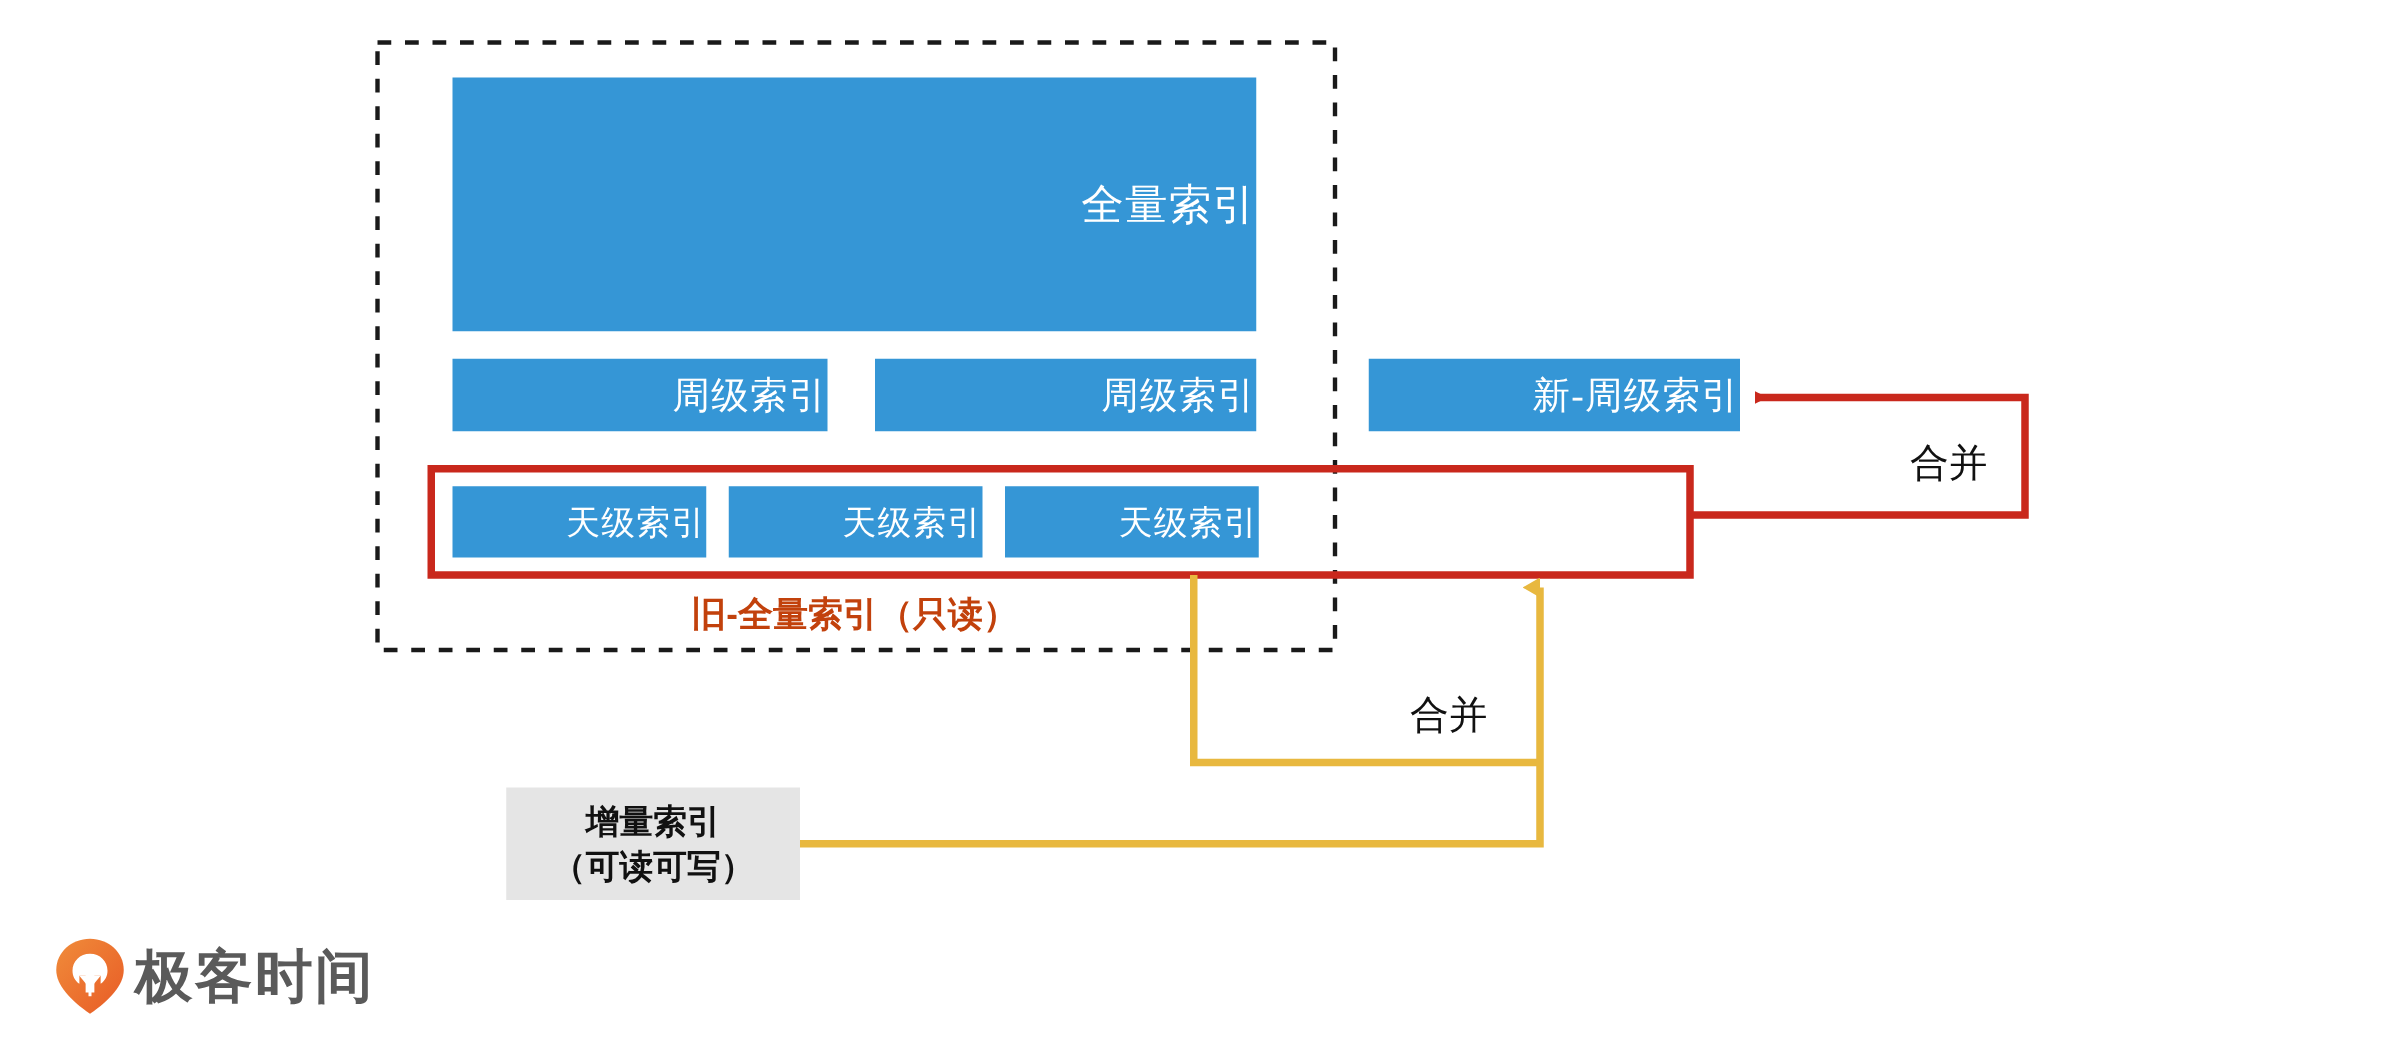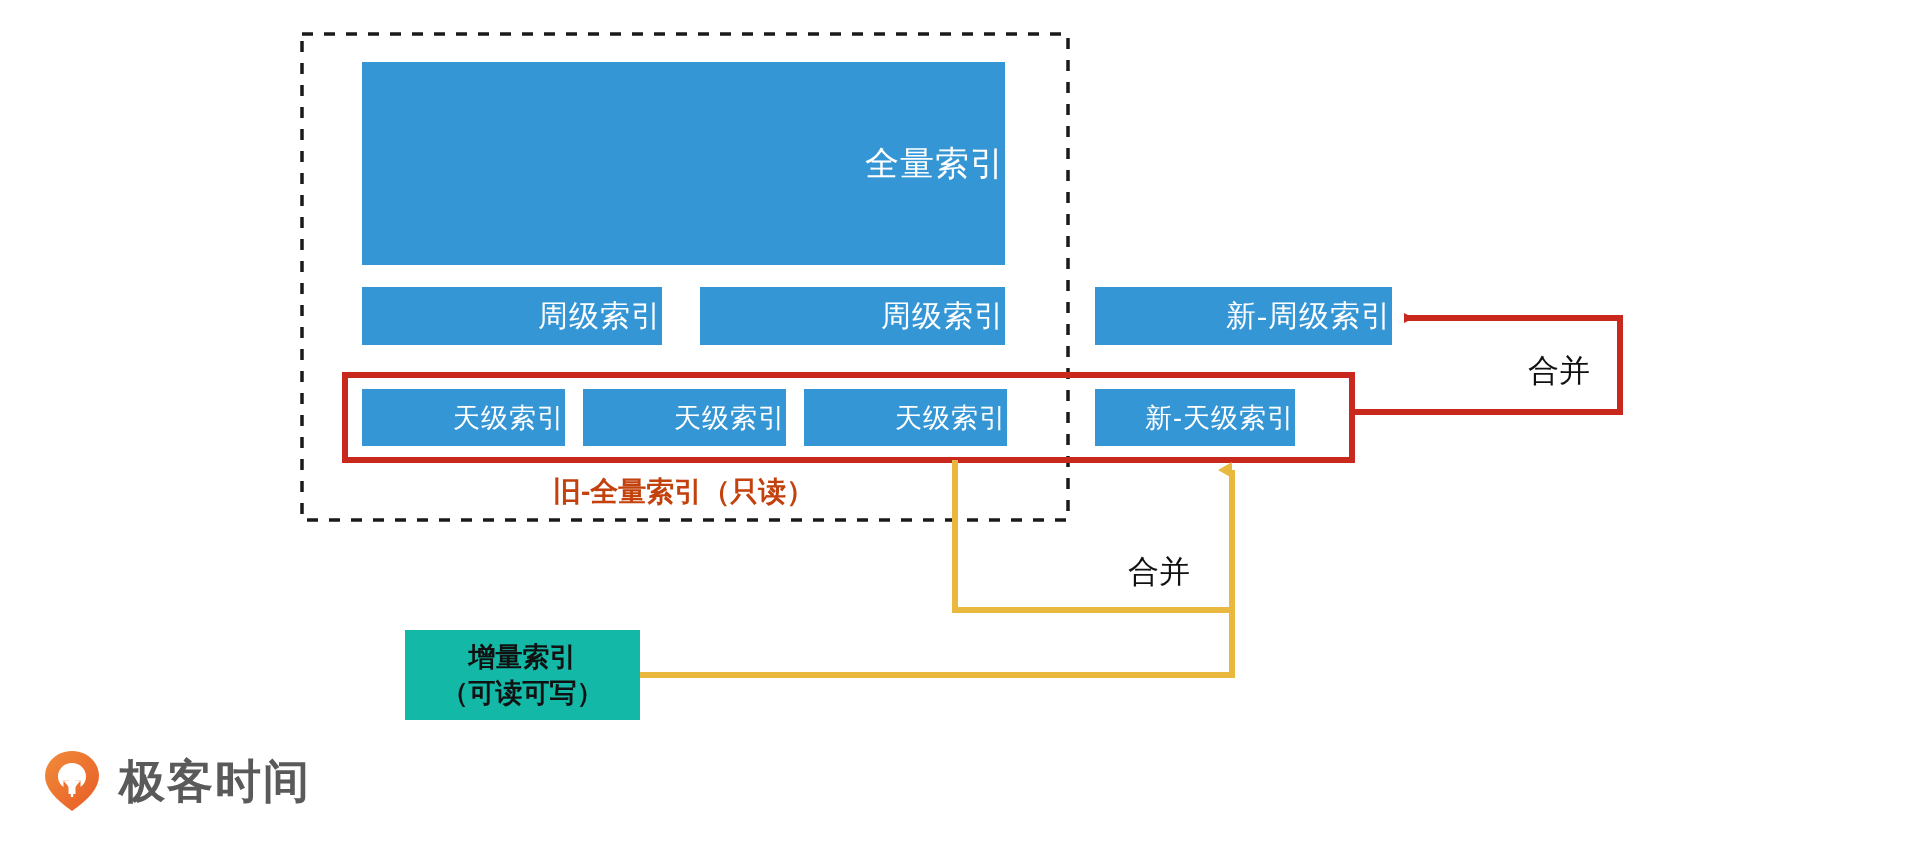--- a/index.html
+++ b/index.html
@@ -35,21 +35,21 @@
     justify-content: flex-end;
     font-size: 30px;
     letter-spacing: 1px;
     box-sizing: border-box;
   }
   .blue-box.big {
     font-size: 34px;
   }
   .yellow-box {
     position: absolute;
-    background: #14b8a6;
+    background: #e5e5e5;
     color: #111111;
     display: flex;
     flex-direction: column;
     align-items: center;
     justify-content: center;
     font-size: 27px;
     font-weight: bold;
     line-height: 1.35;
     box-sizing: border-box;
   }
@@ -65,21 +65,21 @@
     color: #111111;
     font-size: 31px;
     white-space: nowrap;
   }
   .brand {
     position: absolute;
     left: 44px;
     top: 750px;
     display: flex;
     align-items: center;
-    gap: 19px;
+    gap: 8px;
   }
   .brand-mark {
     width: 56px;
     height: 62px;
     position: relative;
   }
   .brand-text {
     font-size: 46px;
     font-weight: bold;
     color: #5A5A5A;
@@ -132,23 +132,20 @@
   <div class="blue-box" style="left:362px; top:389px; width:203px; height:57px; font-size:27px;">
     <span>天级索引</span>
   </div>
   <div class="blue-box" style="left:583px; top:389px; width:203px; height:57px; font-size:27px;">
     <span>天级索引</span>
   </div>
   <div class="blue-box" style="left:804px; top:389px; width:203px; height:57px; font-size:27px;">
     <span>天级索引</span>
   </div>
 
-  <div class="blue-box" style="left:1095px; top:389px; width:200px; height:57px; font-size:27px;">
-    <span>新-天级索引</span>
-  </div>
 
   <div class="plain-label" style="left:553px; top:473px;">旧-全量索引（只读）</div>
 
   <div class="edge-label" style="left:1528px; top:350px;">合并</div>
 
   <div class="edge-label" style="left:1128px; top:551px;">合并</div>
 
   <div class="yellow-box" style="left:405px; top:630px; width:235px; height:90px;">
     <span>增量索引</span>
     <span>（可读可写）</span>

